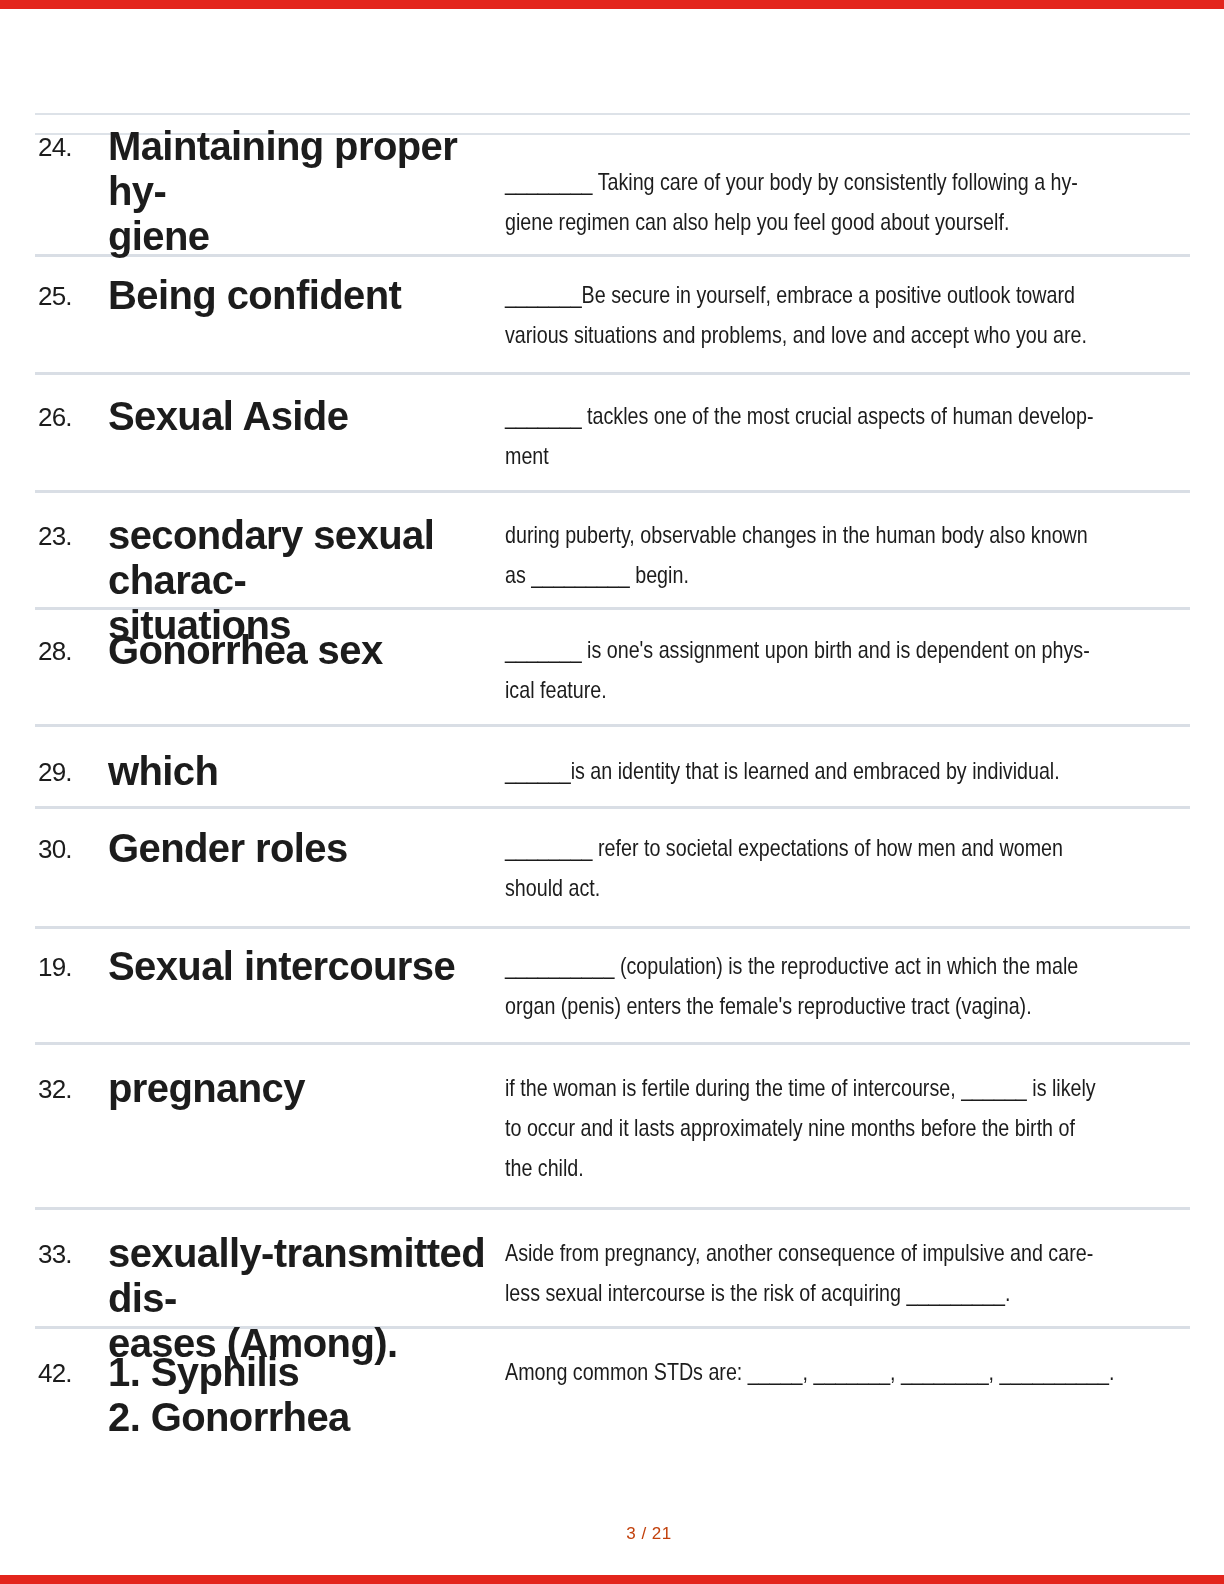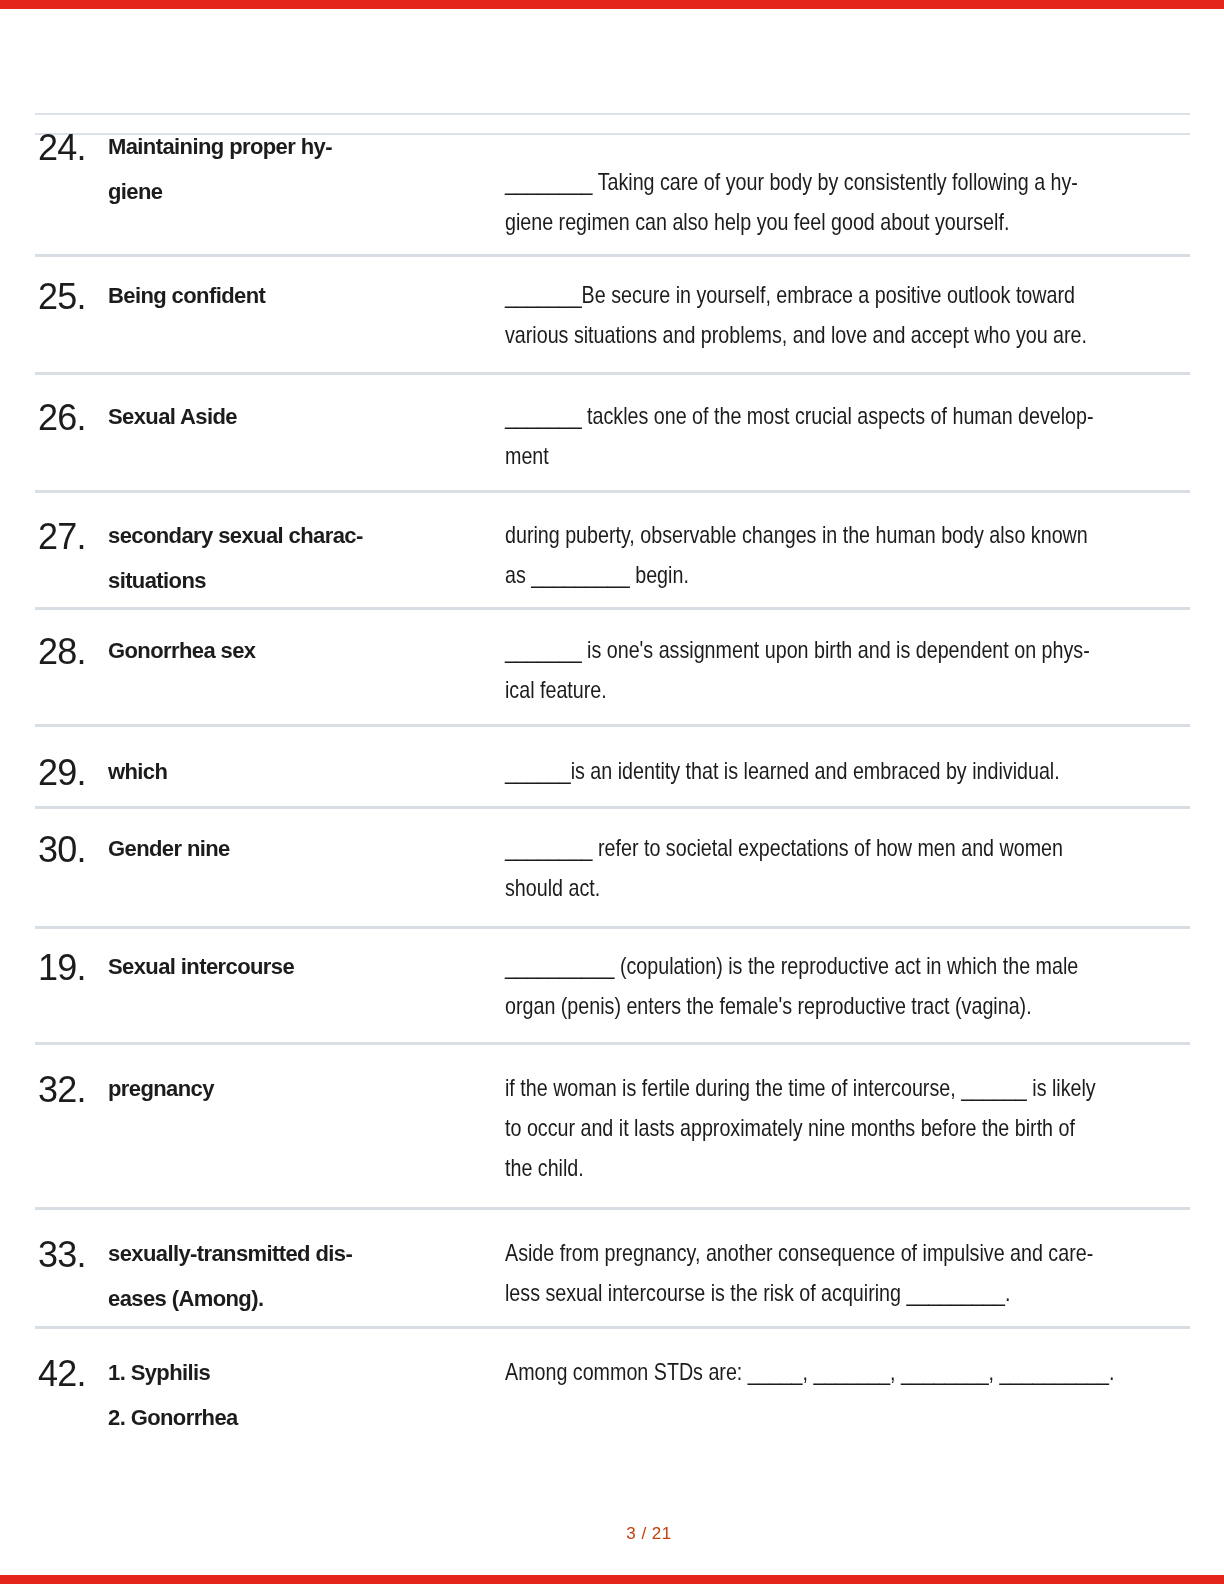--- a/index.html
+++ b/index.html
@@ -9,25 +9,25 @@
     font-family:"Liberation Sans",sans-serif;
   }
   .redbar{position:absolute;left:0;width:1224px;height:9px;background:#e3251c}
   .redbar.top{top:0}
   .redbar.bottom{bottom:0}
   .rule{position:absolute;left:35px;width:1155px;height:3px;background:#d9dee5}
   .rule.thin{height:2px;background:#dde2e8}
   .row{position:absolute;left:0;width:1224px}
   .num{
     position:absolute;left:38px;top:1px;width:62px;
-    font-size:36px;letter-spacing:-0.8px;line-height:45px;
+    font-size:26px;letter-spacing:-0.8px;line-height:45px;
   }
   .term{
     position:absolute;left:108px;top:0;width:400px;
-    font-weight:700;font-size:22px;line-height:45px;letter-spacing:-0.6px;
+    font-weight:700;font-size:40px;line-height:45px;letter-spacing:-0.6px;
     white-space:pre-line;
   }
   .defwrap{position:absolute;left:505px;top:2px;width:830px}
   .def{
     width:830px;font-size:24px;line-height:40px;letter-spacing:0;
     transform:scaleX(0.82);transform-origin:left top;
     white-space:pre-line;
   }
   .row.def-offset .defwrap{top:38px}
   .footer{
@@ -76,21 +76,21 @@
 <div class="row" style="top:394px">
   <div class="num">26.</div>
   <div class="term">Sexual Aside</div>
   <div class="defwrap">
       <div class="def">_______ tackles one of the most crucial aspects of human develop-
 ment</div>
     </div>
 </div>
 
 <div class="row" style="top:513px">
-  <div class="num">27.</div>
+  <div class="num">23.</div>
   <div class="term">secondary sexual charac-
 situations</div>
   <div class="defwrap">
       <div class="def">during puberty, observable changes in the human body also known
 as _________ begin.</div>
     </div>
 </div>
 
 <div class="row" style="top:628px">
   <div class="num">28.</div>
@@ -104,21 +104,21 @@
 <div class="row" style="top:749px">
   <div class="num">29.</div>
   <div class="term">which</div>
   <div class="defwrap">
       <div class="def">______is an identity that is learned and embraced by individual.</div>
     </div>
 </div>
 
 <div class="row" style="top:826px">
   <div class="num">30.</div>
-  <div class="term">Gender nine</div>
+  <div class="term">Gender roles</div>
   <div class="defwrap">
       <div class="def">________ refer to societal expectations of how men and women
 should act.</div>
     </div>
 </div>
 
 <div class="row" style="top:944px">
   <div class="num">19.</div>
   <div class="term">Sexual intercourse</div>
   <div class="defwrap">

